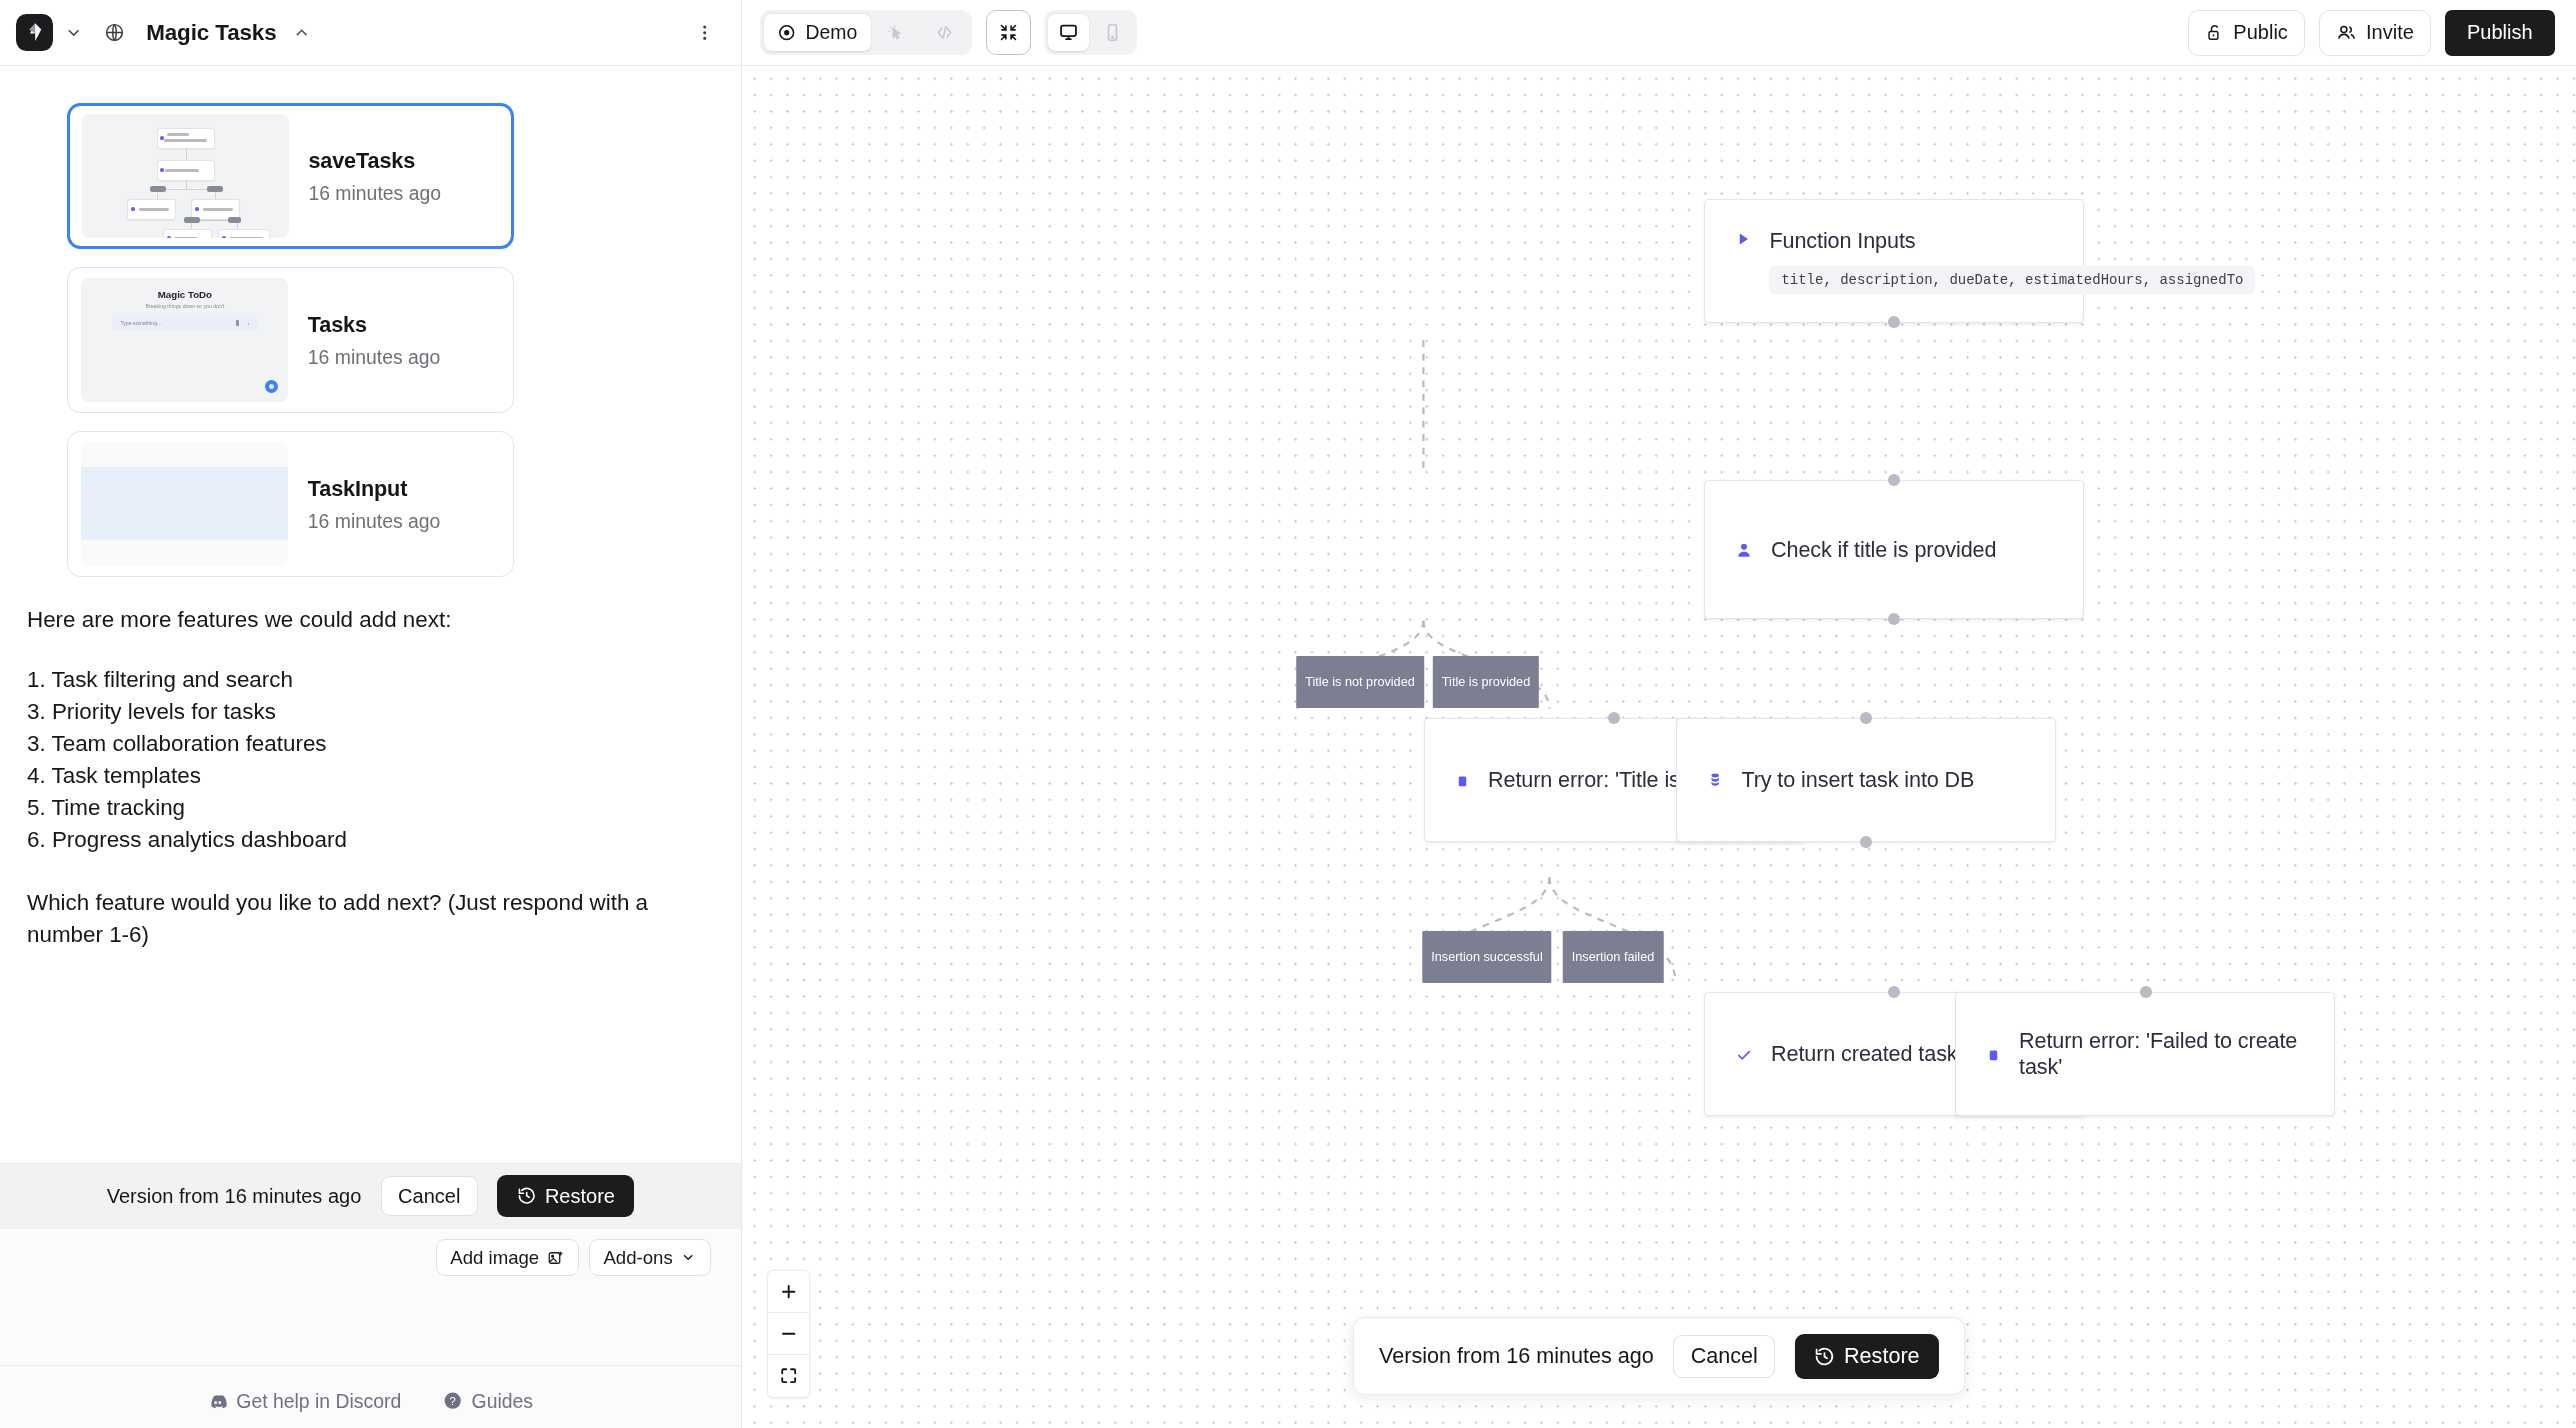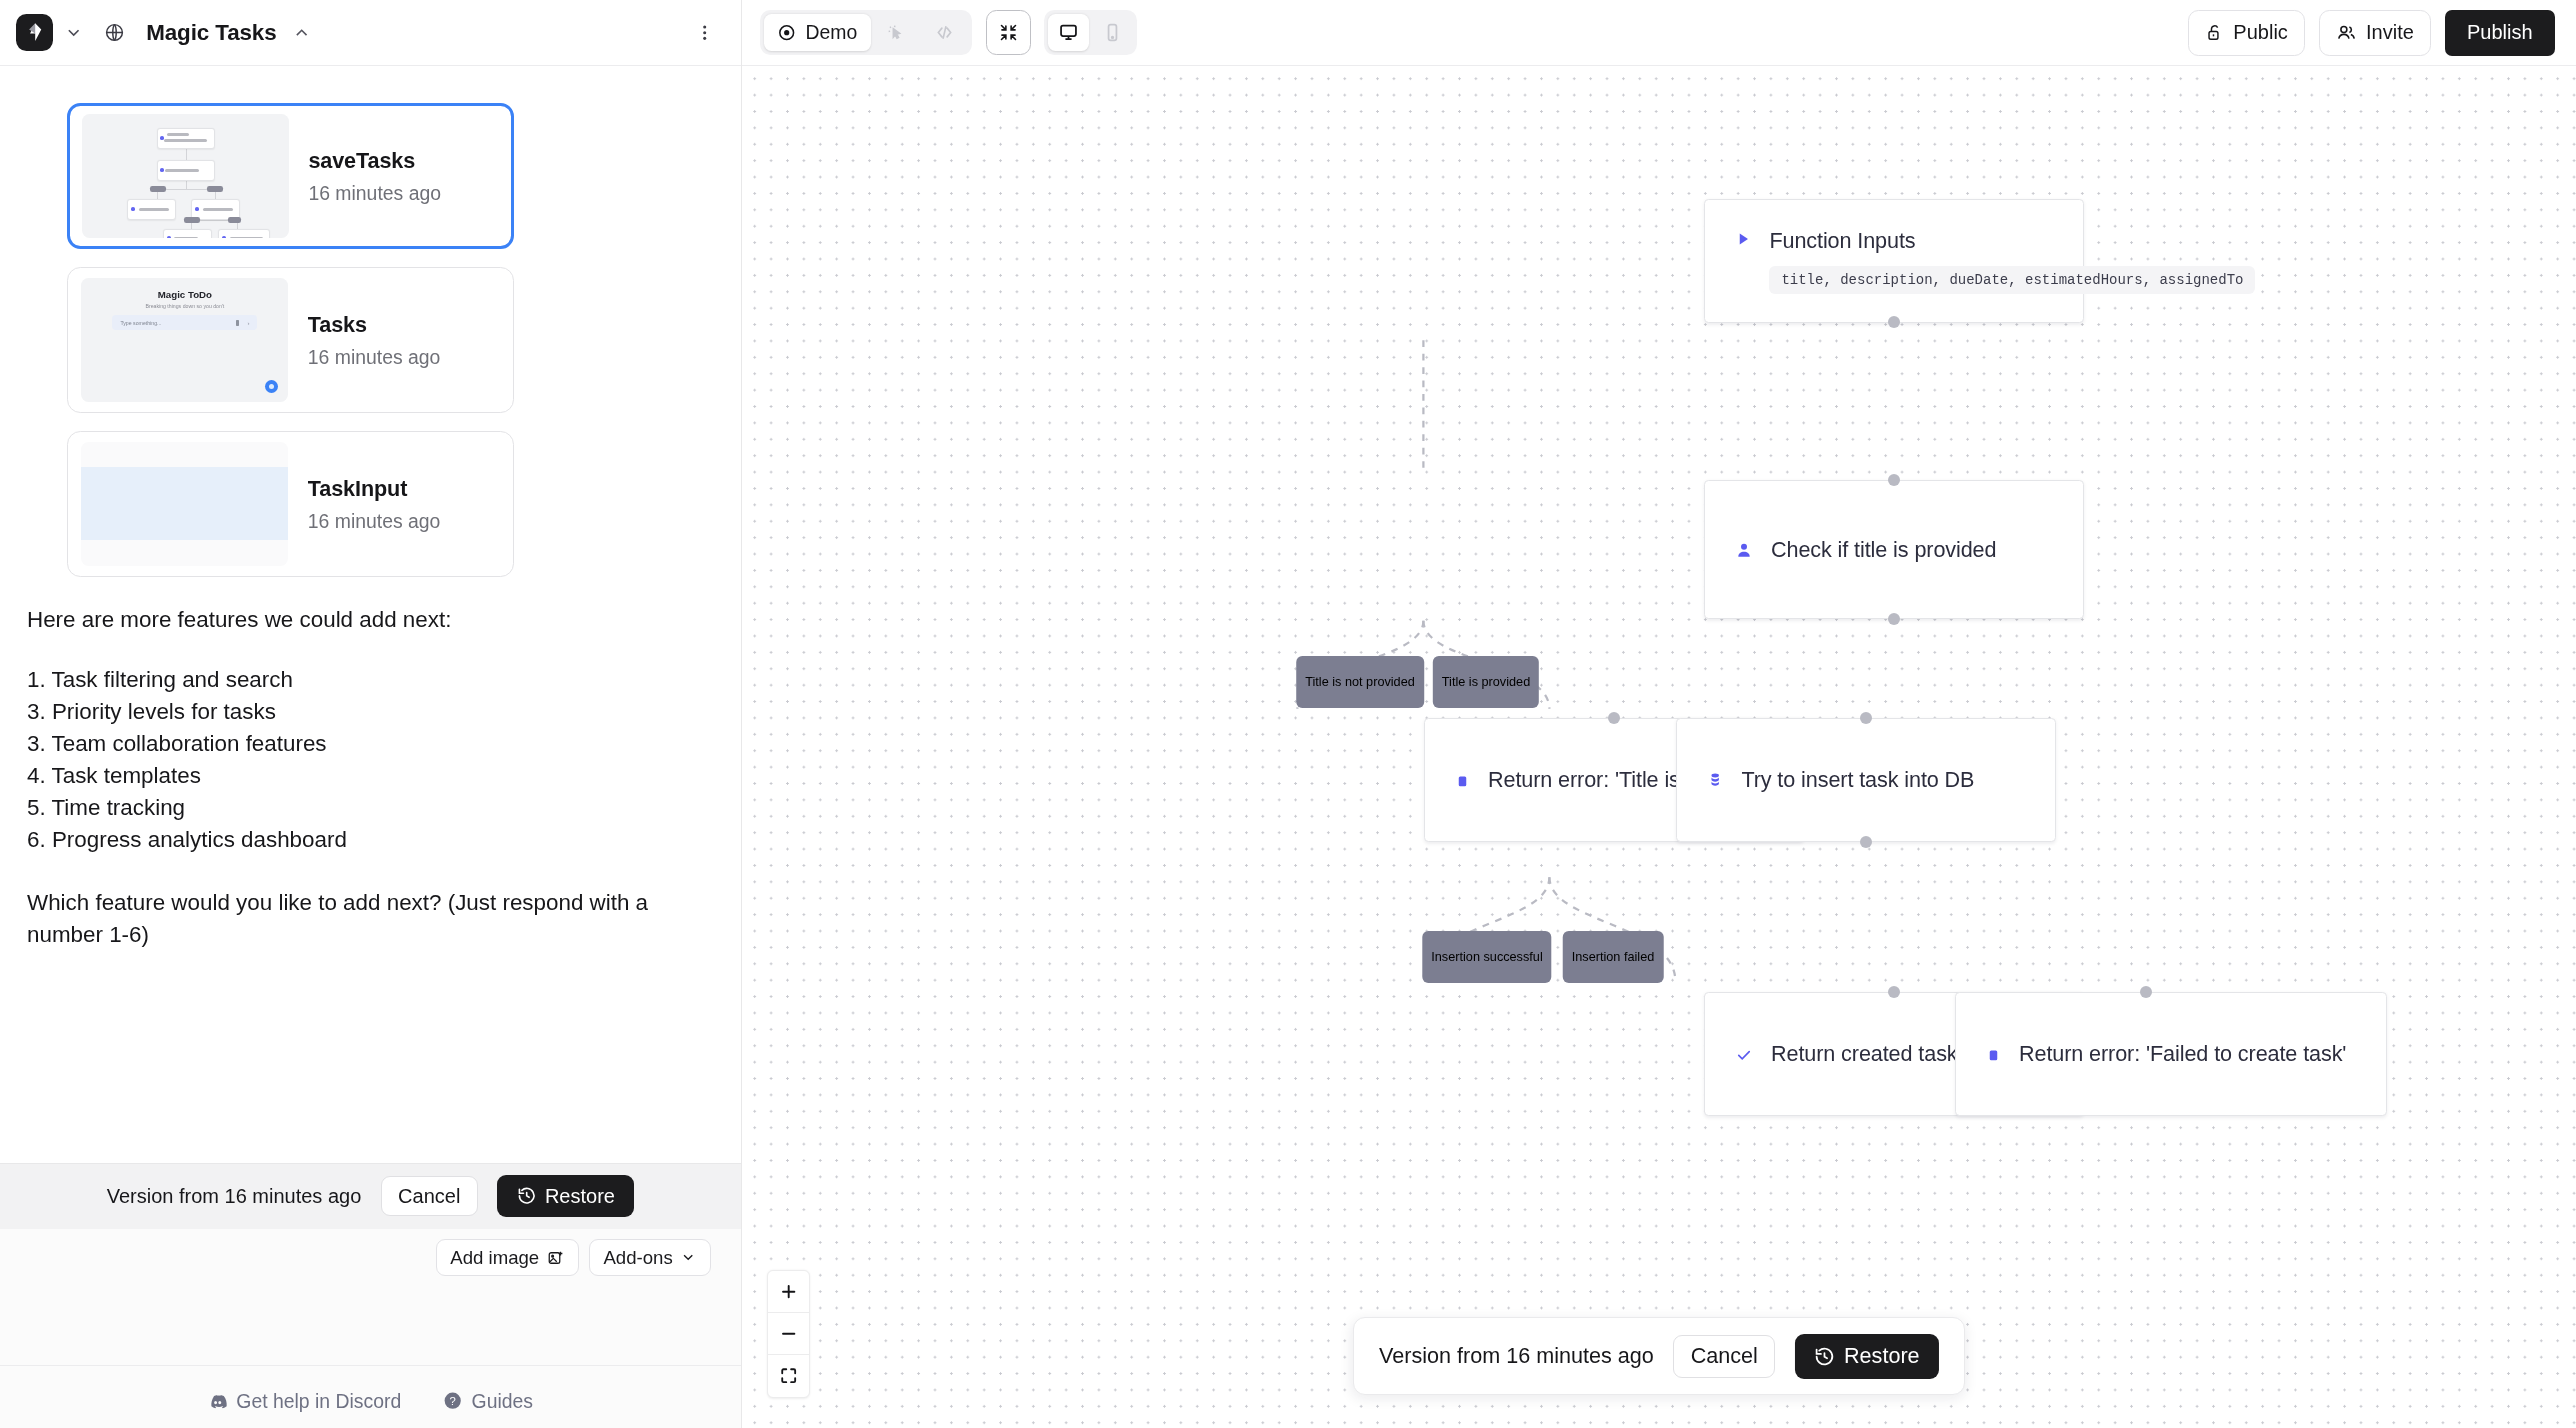--- a/index.html
+++ b/index.html
@@ -211,21 +211,21 @@
     margin-top: 12px; background:#f4f4f6; border-radius: 6px;
     padding: 6px 12px; font-family:"Liberation Mono", monospace;
     font-size: 14px; color:#3c3d4c; white-space: nowrap;
   }
   .handle {
     position:absolute; width:12px;height:12px;border-radius:50%;background:#b9bac3;
     transform: translate(-50%,-50%);
   }
   .edge-label {
     position:absolute; transform: translate(-50%,-50%);
-    background:#7c7e91; color:#000000; border-radius: 6px;
+    background:#7c7e91; color:#ffffff; border-radius: 1px;
     font-size: 12.7px; padding: 19px 9px; white-space:nowrap;
   }
   .zoom-ctl {
     position:absolute; left: 25px; bottom: 30px; width: 43px;
     background:#fff; border: 1.5px solid #ececed; border-radius: 6px;
     display:flex; flex-direction:column; box-shadow: 0 0.7px 2.2px rgba(0,0,0,.07);
     overflow:hidden;
   }
   .zoom-ctl > div {
     height: 42px; display:flex;align-items:center;justify-content:center; cursor:pointer;
@@ -604,21 +604,21 @@
           <span class="node-ico">
             <svg width="18" height="18" viewBox="0 0 24 24" fill="none" stroke="#5b5bf0" stroke-width="2.2" stroke-linecap="round">
                 <path d="M5 12.5l4.6 4.6L19 7.5"></path>
               </svg>
           </span>
           <div class="node-title">Return created task</div>
         </div>
       </div>
       <div class="handle" style="left:1152px; top:926px;"></div>
 
-      <div class="node" style="left:1213px; top:926px; width:432px; height:124px;">
+      <div class="node" style="left:1213px; top:926px; width:380px; height:124px;">
         <div class="node-inner" style="align-items:center;">
           <span class="node-ico">
             <svg width="15" height="18" viewBox="0 0 20 24">
                 <rect x="5" y="6" width="10" height="13" rx="2" fill="#5b5bf0"></rect>
               </svg>
           </span>
           <div class="node-title">Return error: 'Failed to create task'</div>
         </div>
       </div>
       <div class="handle" style="left:1404px; top:926px;"></div>

